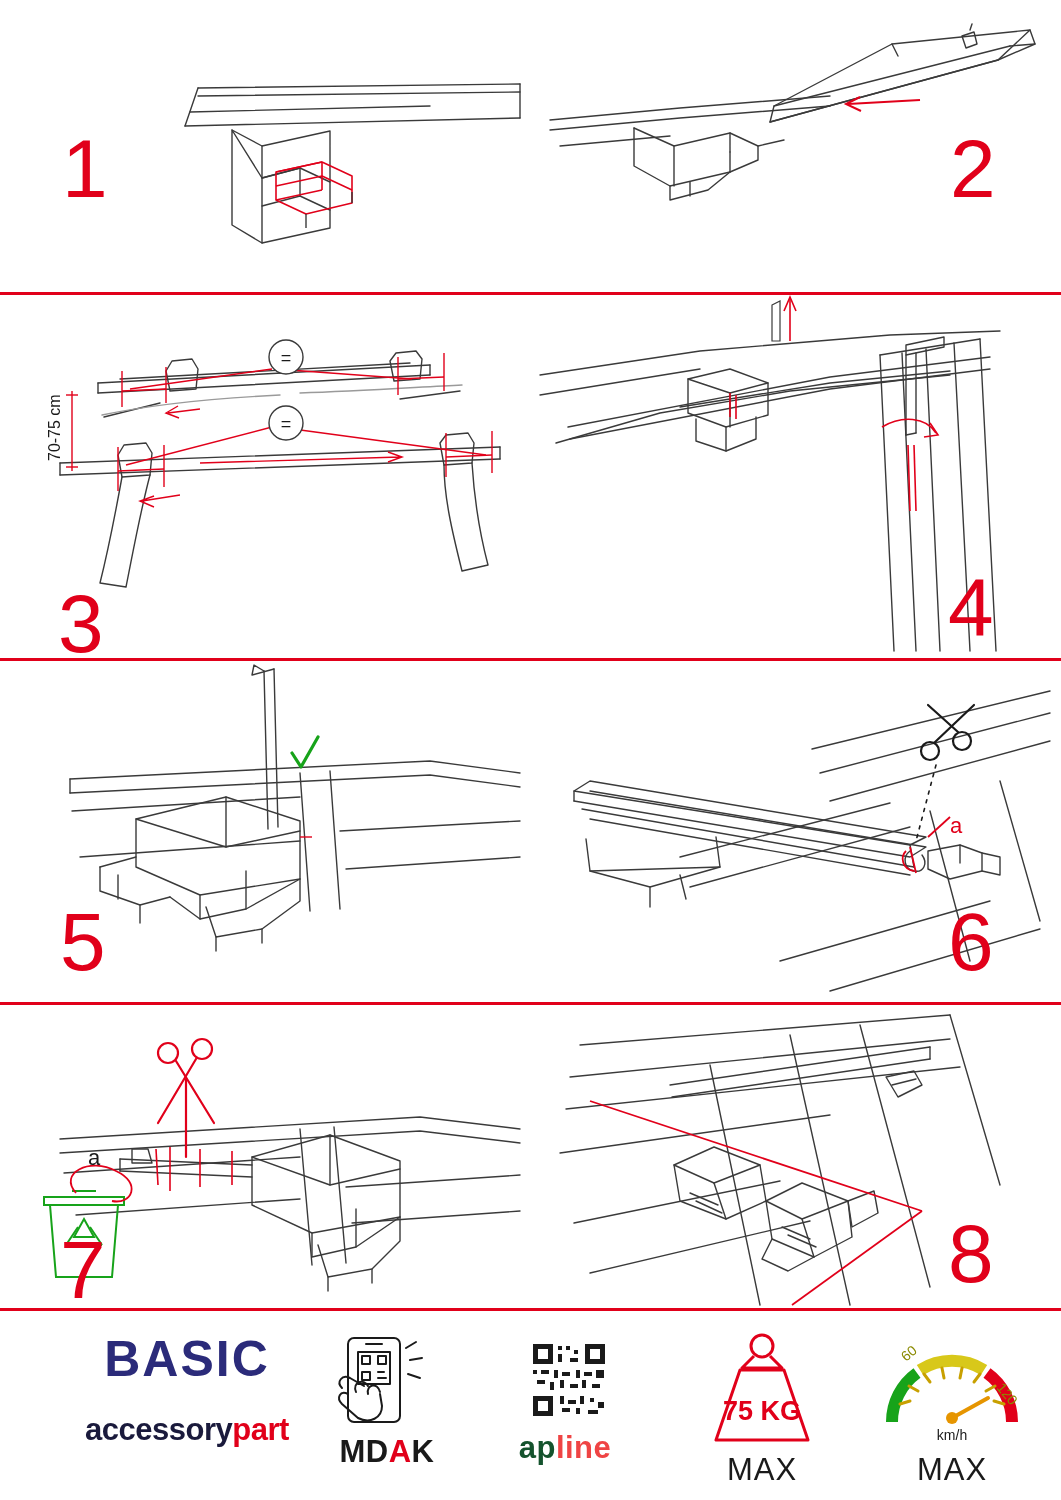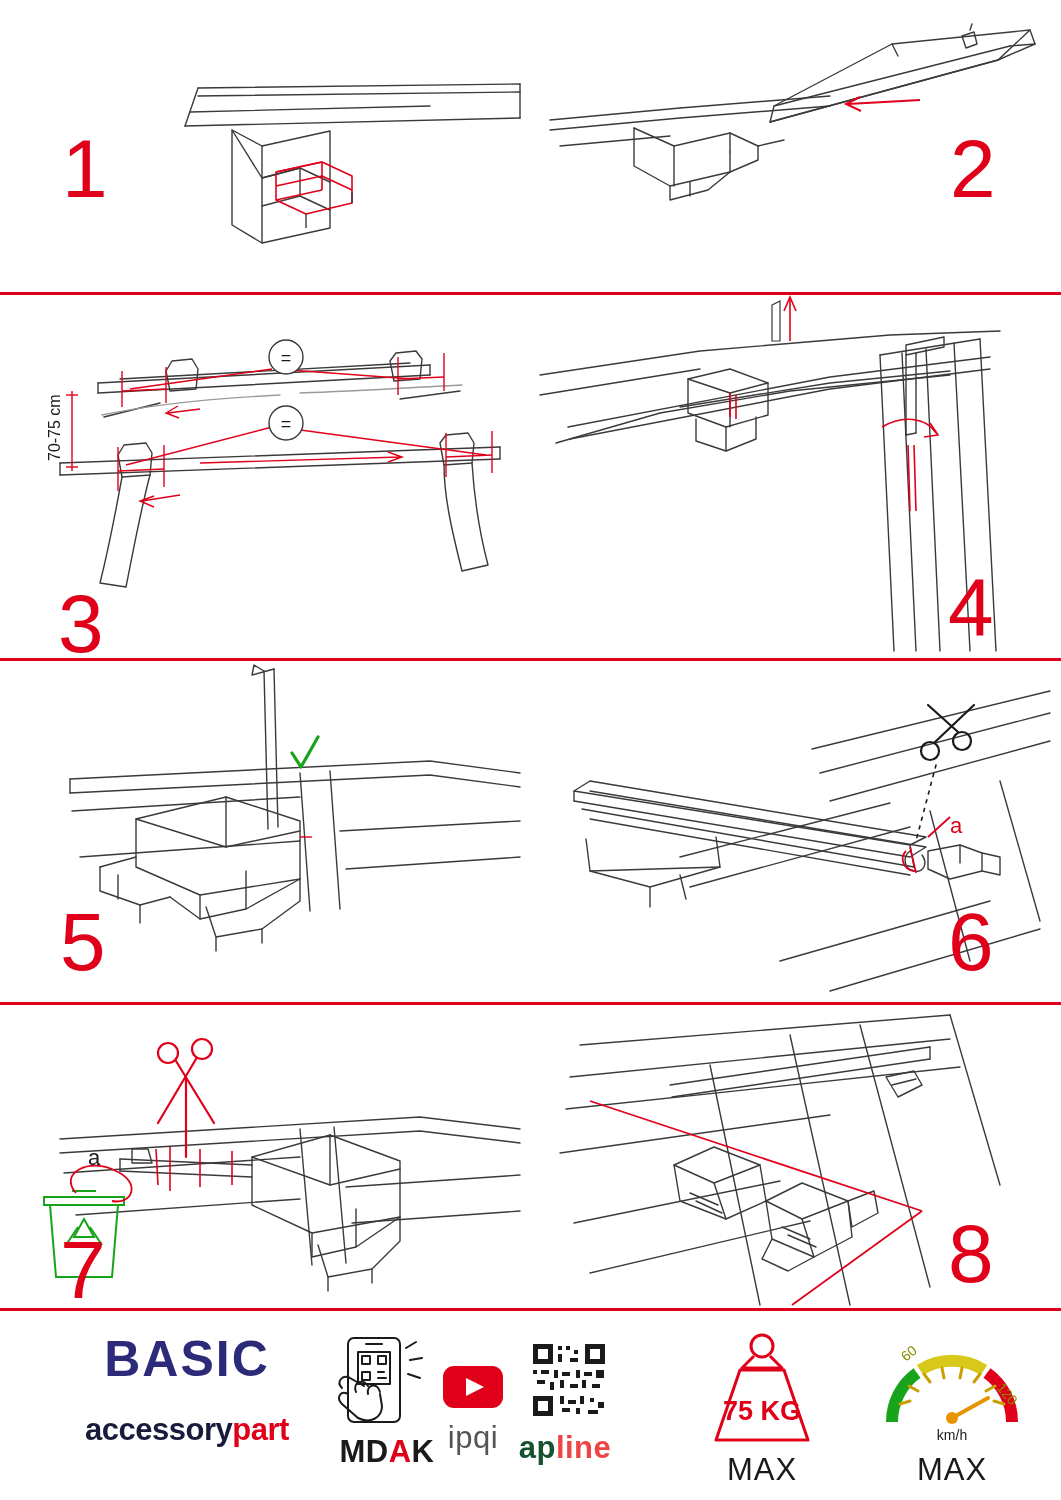--- a/index.html
+++ b/index.html
@@ -508,27 +508,20 @@
           <path d="M44 58 C40 48 52 44 56 52"></path>
           <path d="M56 60 C54 50 66 48 68 58"></path>
           <path d="M68 60 L70 72 C70 84 58 90 46 84 L30 70 C24 64 28 56 36 60"></path>
         </g>
       </svg>
       <div class="logo-caption cap-mdak">
         <span>MD</span><span class="v">A</span><span>K</span>
       </div>
     </div>
 
-    <div class="logo-col" style="left:386px;top:40px;width:150px;">
-      <svg width="150" height="60" viewBox="0 0 150 60">
-        <rect x="45" y="14" width="60" height="42" rx="11" fill="#e1001a"></rect>
-        <path d="M68 26 L86 35 L68 44 Z" fill="#ffffff"></path>
-      </svg>
-      <div class="logo-caption cap-ipqi">ipqi</div>
-    </div>
 
     <div class="logo-col" style="left:468px;top:26px;width:170px;">
       <svg width="170" height="84" viewBox="0 0 170 84">
         <g fill="#1a1a1a">
           <rect x="53" y="6" width="72" height="72" fill="#ffffff"></rect>
           <rect x="53" y="6" width="20" height="20"></rect>
             <rect x="58" y="11" width="10" height="10" fill="#ffffff"></rect>
           <rect x="105" y="6" width="20" height="20"></rect>
             <rect x="110" y="11" width="10" height="10" fill="#ffffff"></rect>
           <rect x="53" y="58" width="20" height="20"></rect>

